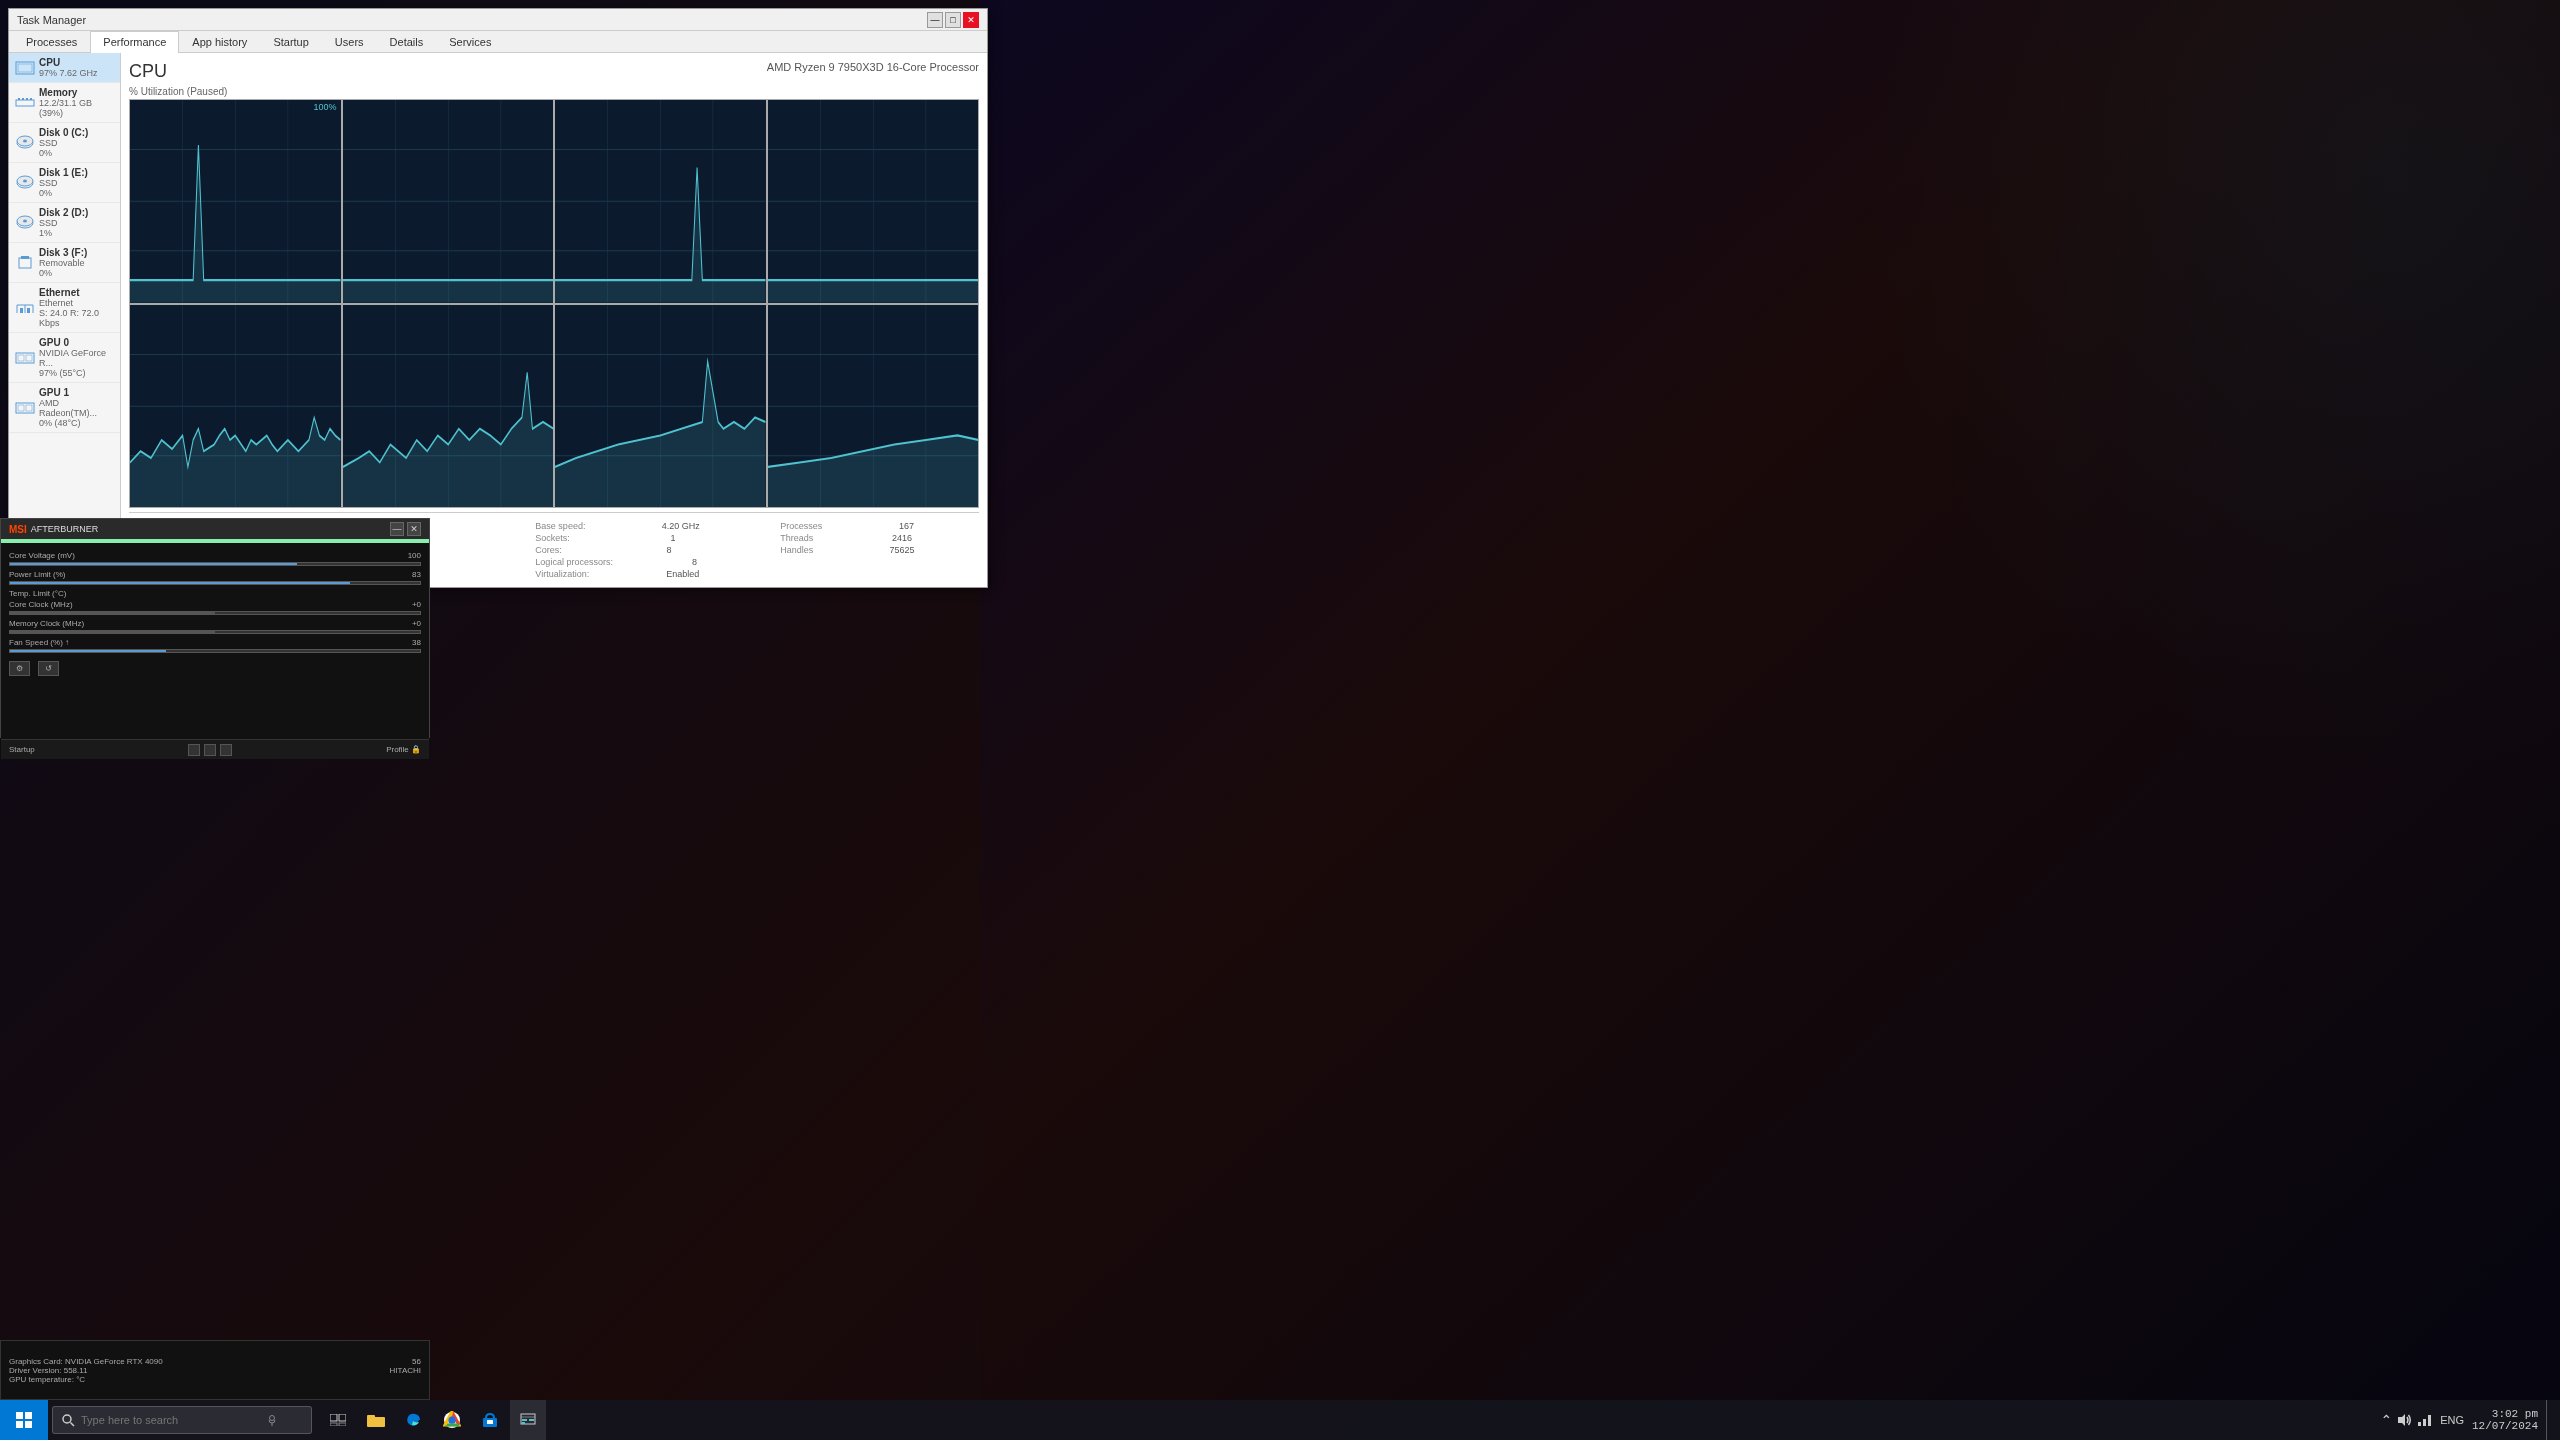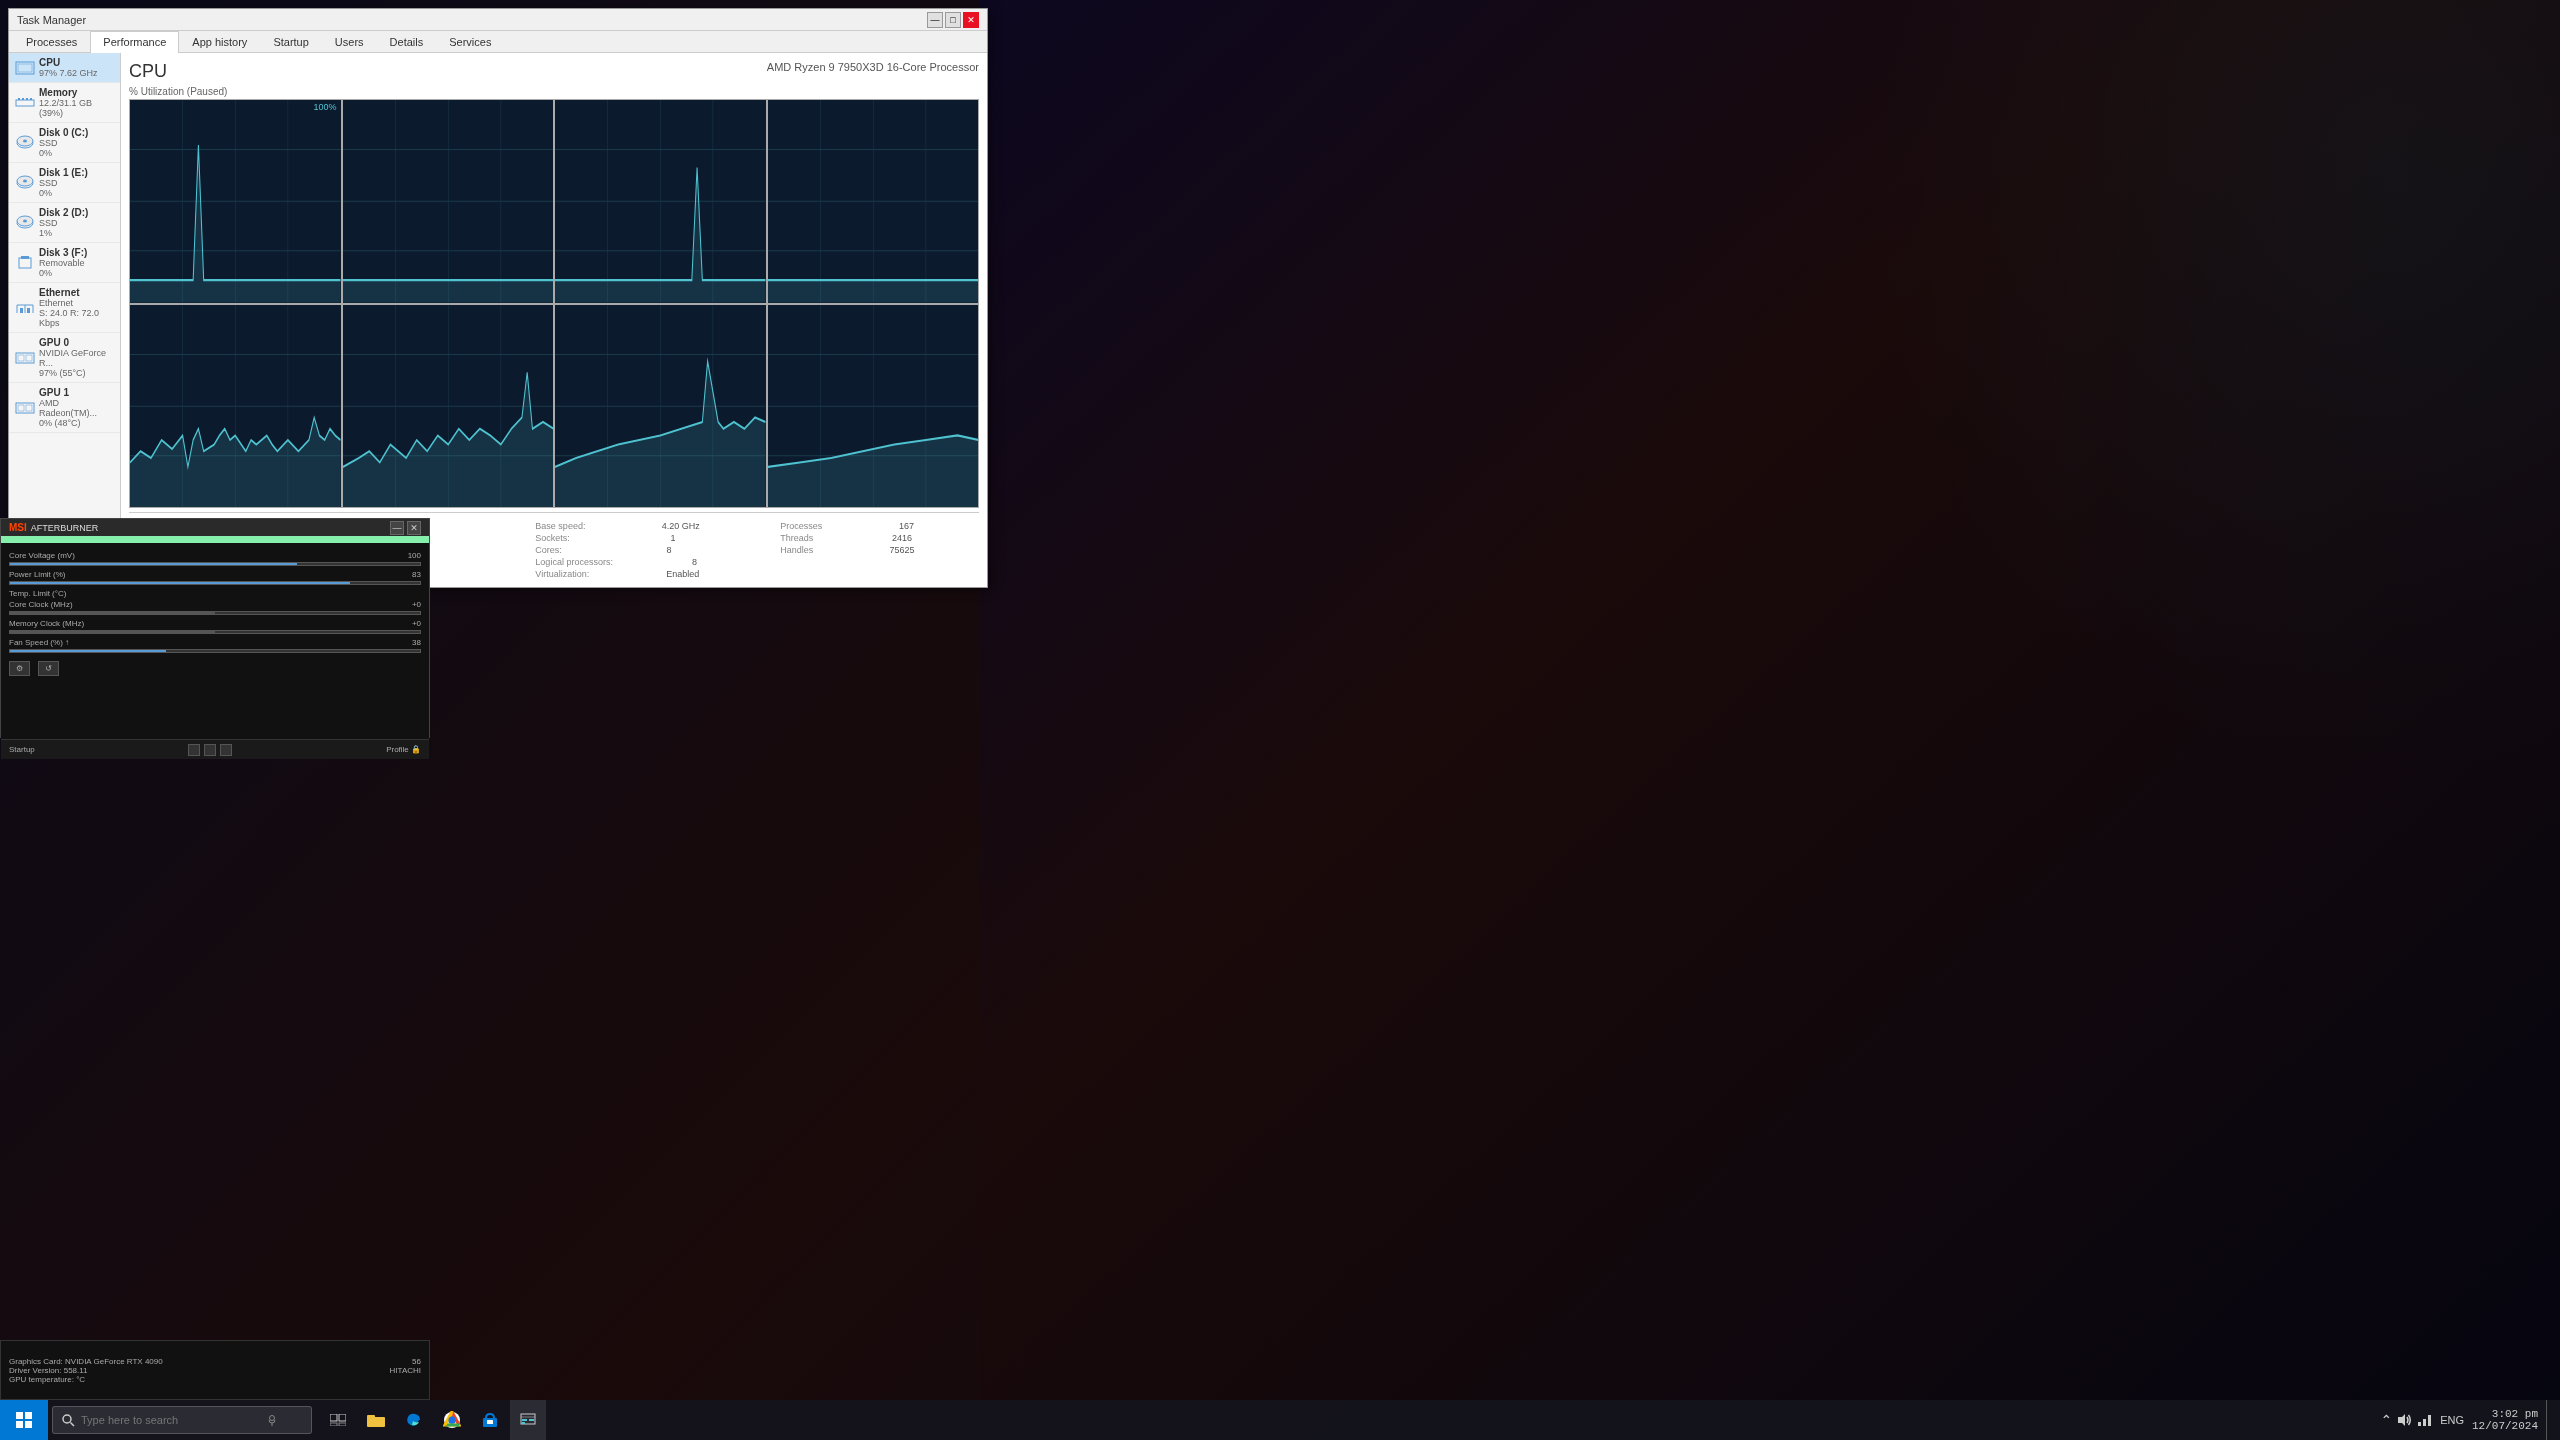--- a/index.html
+++ b/index.html
@@ -736,21 +736,21 @@
             <span class="stat-sub-value">75625</span>
           </div>
         </div>
 
       </div>
     </div>
   </div>
 </div>
 
 <div class="afterburner">
-  <div style="background:#2a2a2a; height:24px; display:flex; align-items:center; padding:0 8px; justify-content:space-between; border-bottom:7px solid #86efac;">
+  <div style="background:#2a2a2a; height:24px; display:flex; align-items:center; padding:0 8px; justify-content:space-between; border-bottom:4px solid #86efac;">
     <span style="color:#aaa; font-size:10px; display:flex; align-items:center; gap:4px;">
       <span style="color:#ff4500; font-weight:bold;">MSI</span>
       <span style="color:#ddd; font-size:9px;">AFTERBURNER</span>
     </span>
     <div style="display:flex; gap:3px;">
       <div style="width:14px;height:14px;background:#444;border:1px solid #666;display:flex;align-items:center;justify-content:center;font-size:9px;color:#ccc;cursor:pointer;">—</div>
       <div style="width:14px;height:14px;background:#444;border:1px solid #666;display:flex;align-items:center;justify-content:center;font-size:9px;color:#ccc;cursor:pointer;">✕</div>
     </div>
   </div>
 

